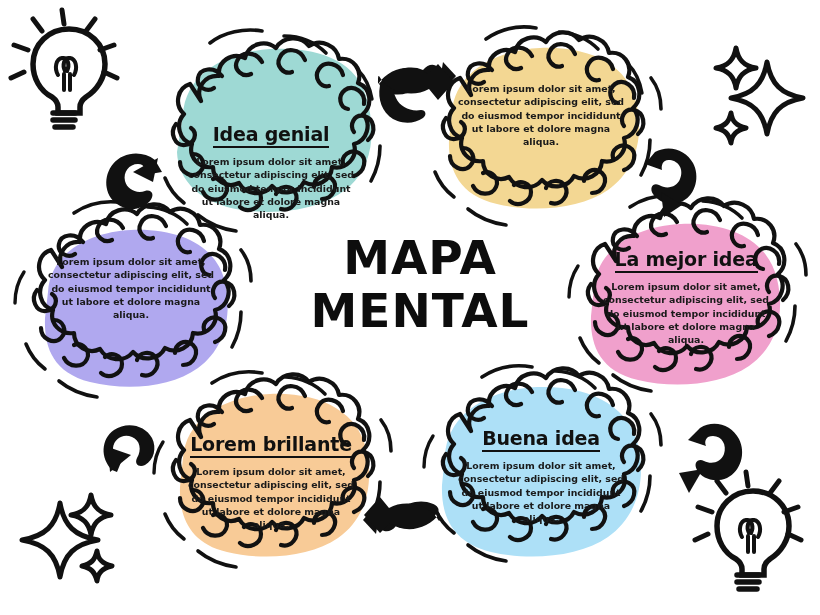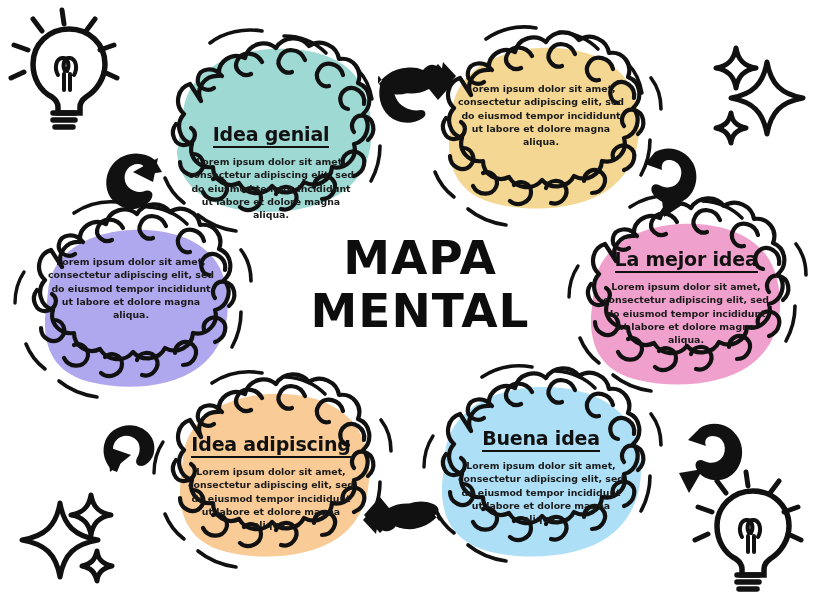--- a/index.html
+++ b/index.html
@@ -320,21 +320,21 @@
   <div class="node" style="left:41px; top:255px; width:180px;">
     <div class="node-body">Lorem ipsum dolor sit amet, consectetur adipiscing elit, sed do eiusmod tempor incididunt ut labore et dolore magna aliqua.</div>
   </div>
 
   <div class="node" style="left:596px; top:249px; width:180px;">
     <div class="node-title">La mejor idea</div>
     <div class="node-body">Lorem ipsum dolor sit amet, consectetur adipiscing elit, sed do eiusmod tempor incididunt ut labore et dolore magna aliqua.</div>
   </div>
 
   <div class="node" style="left:181px; top:434px; width:180px;">
-    <div class="node-title">Idea adipiscing</div>
+    <div class="node-title">Lorem brillante</div>
     <div class="node-body">Lorem ipsum dolor sit amet, consectetur adipiscing elit, sed do eiusmod tempor incididunt ut labore et dolore magna aliqua.</div>
   </div>
 
   <div class="node" style="left:451px; top:428px; width:180px;">
     <div class="node-title">Buena idea</div>
     <div class="node-body">Lorem ipsum dolor sit amet, consectetur adipiscing elit, sed do eiusmod tempor incididunt ut labore et dolore magna aliqua.</div>
   </div>
 
   <div id="center-title">
     <div class="tline">MAPA</div>

